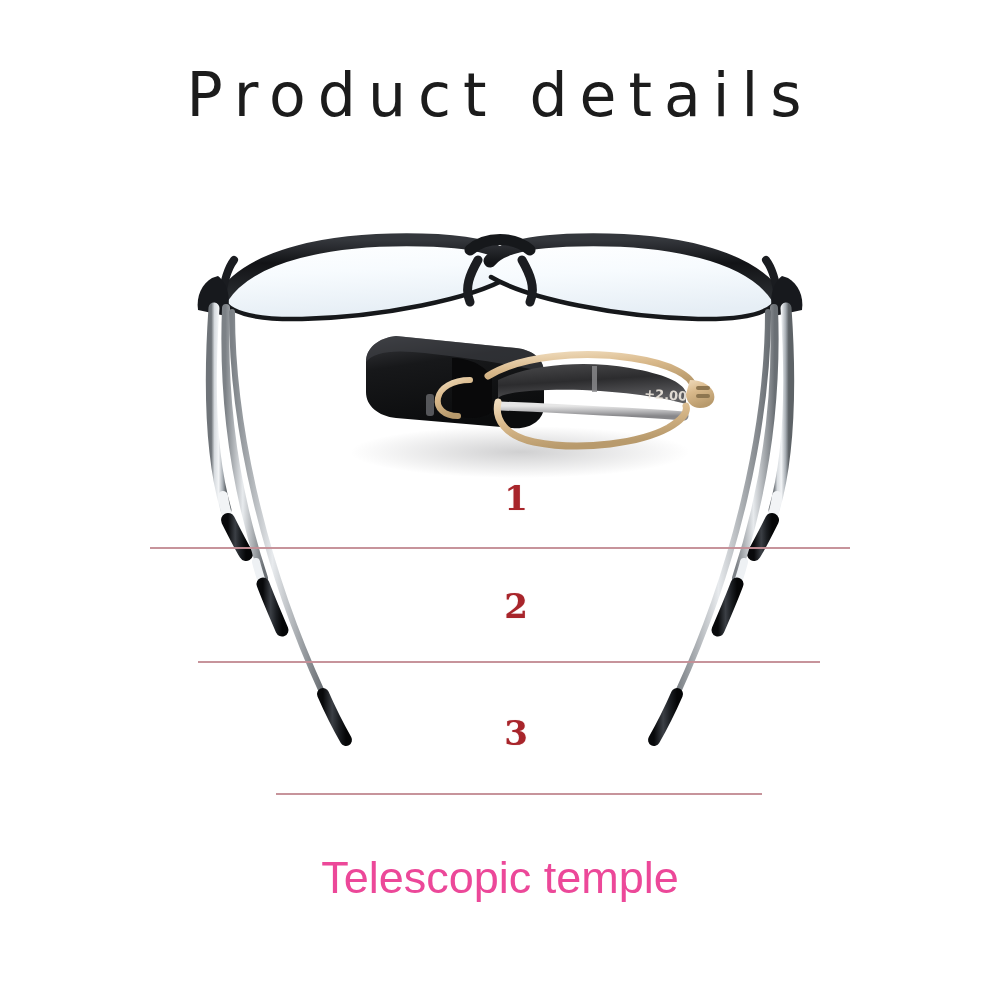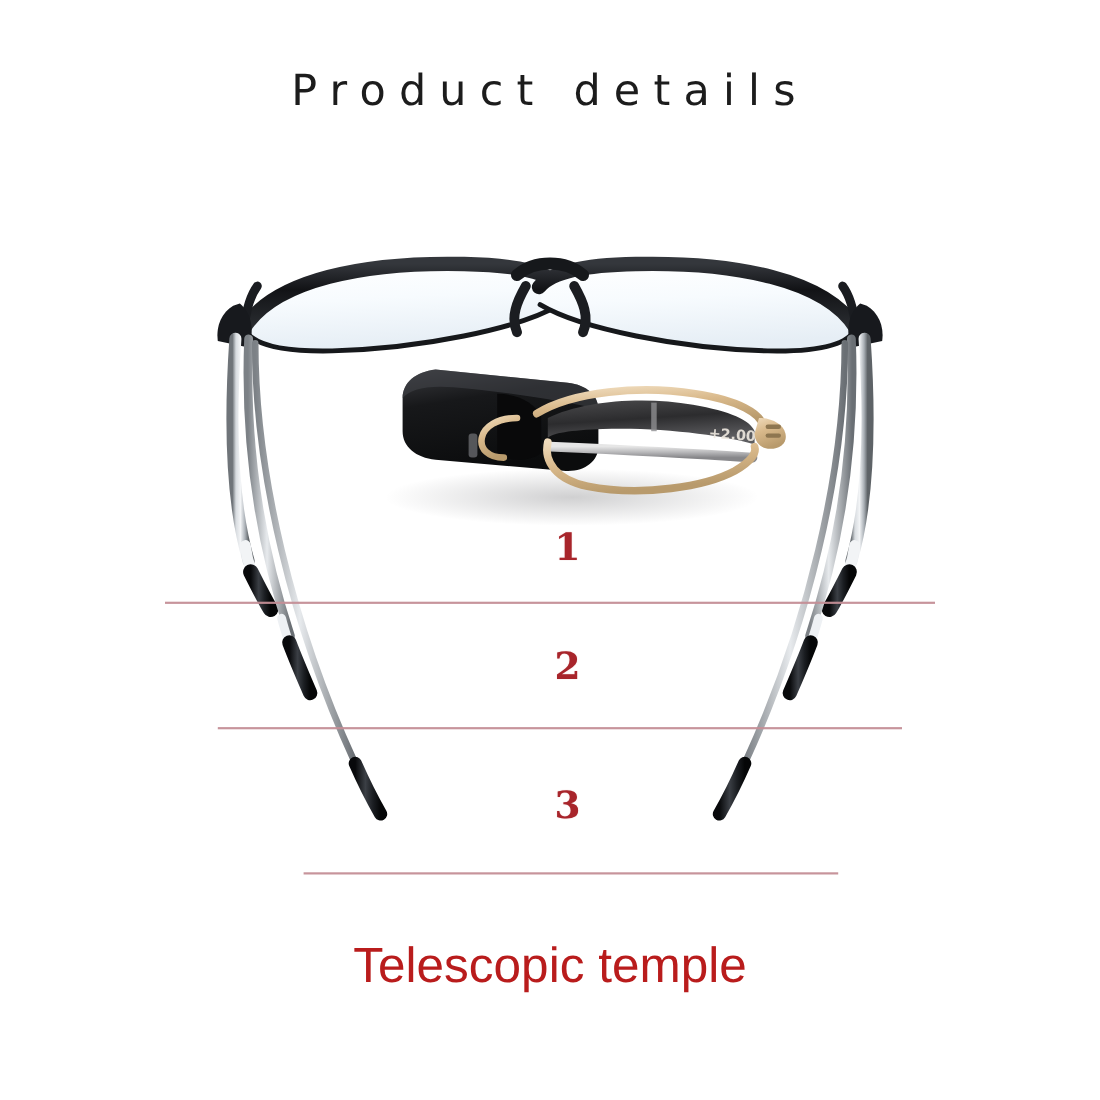--- a/index.html
+++ b/index.html
@@ -22,21 +22,21 @@
   }
 
   
   .page-title {
     position: absolute;
     left: 0;
     top: 62px;
     width: 1000px;
     text-align: center;
     font-family: "DejaVu Sans", sans-serif;
-    font-size: 39px;
+    font-size: 60px;
     font-weight: 400;
     letter-spacing: 12px;
     color: #1c1c1c;
     line-height: 1.1;
     white-space: nowrap;
   }
 
   
   .photo-stage {
     position: absolute;
@@ -79,21 +79,21 @@
   
   .caption-main {
     position: absolute;
     left: 0;
     top: 852px;
     width: 1000px;
     text-align: center;
     font-family: "Liberation Sans", sans-serif;
     font-size: 45px;
     font-weight: 400;
-    color: #b91c1c;
+    color: #ec4899;
     letter-spacing: 0px;
     line-height: 1.15;
     white-space: nowrap;
   }
   .caption-sub {
     position: absolute;
     left: 0;
     top: 912px;
     width: 1000px;
     text-align: center;

